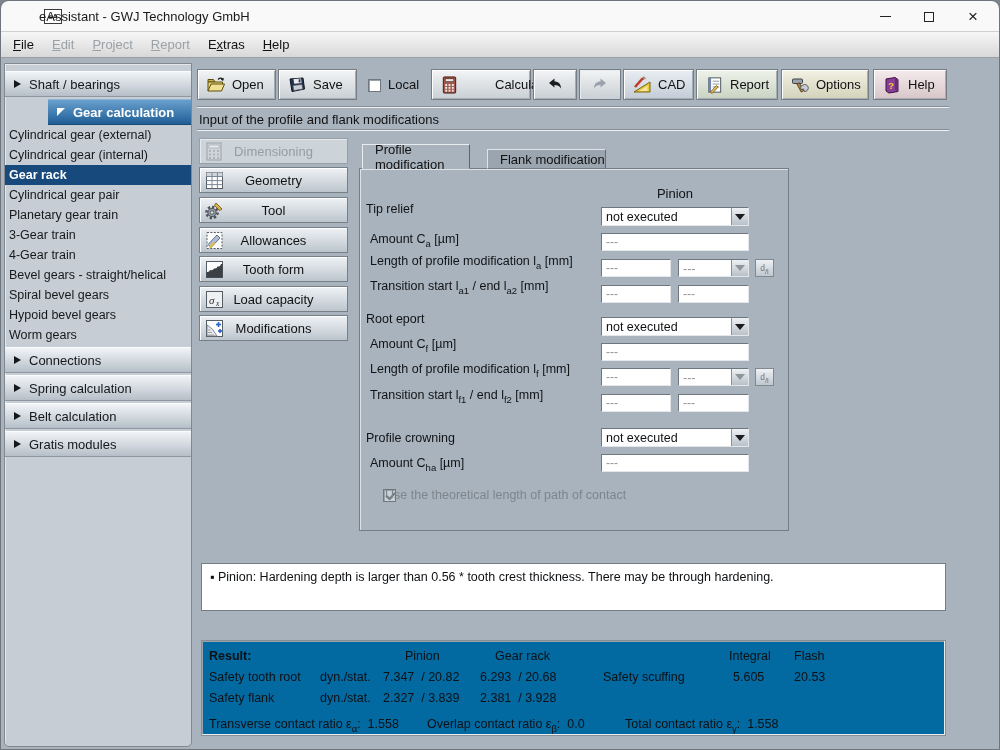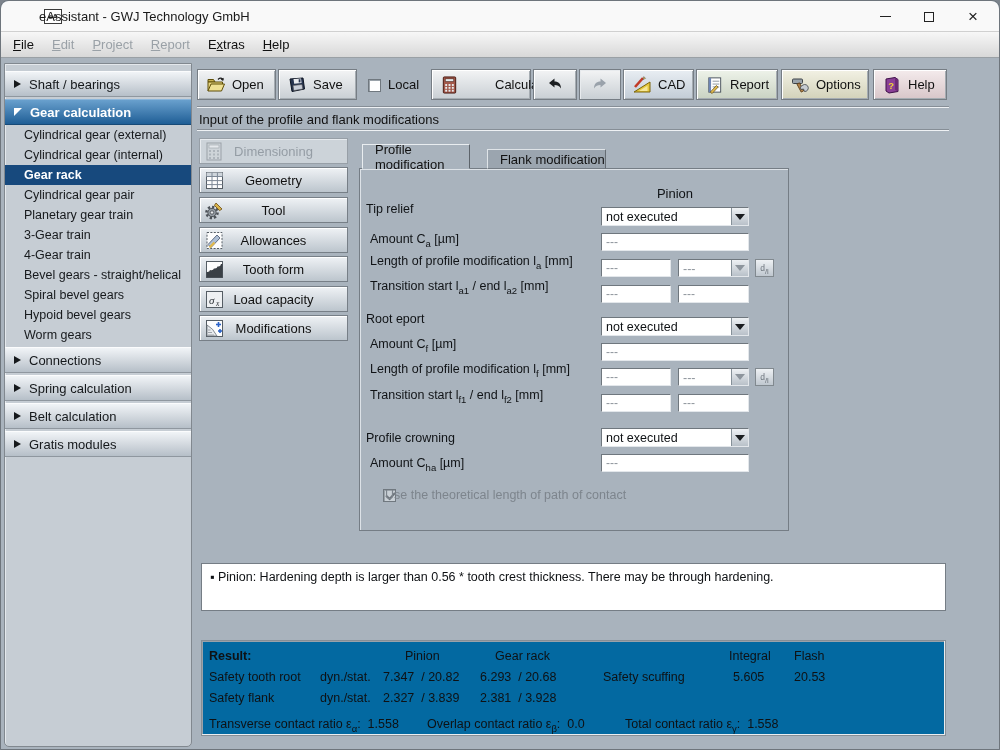--- a/index.html
+++ b/index.html
@@ -49,25 +49,25 @@
   .toolbar-label { position:absolute; font-size:13px; color:#111; }
 
   
   .sidebar { position:absolute; left:3px; top:62px; width:188px; height:684px;
              background:#c6cdd4; border:1px solid #81888f; border-radius:0 0 5px 5px;
              box-shadow:inset 1px 1px 0 #e4e8ec; padding-top:5px; overflow:hidden; }
   .sb-header { height:26px; line-height:25px; padding-left:9px; font-size:13px; color:#15181b;
                background:linear-gradient(#f1f4f7,#b6bfc8); border-top:1px solid #fbfcfd;
                border-bottom:1px solid #8f979f; margin-top:2px; display:flex; align-items:center; gap:8px; }
   .sb-header.open { background:linear-gradient(#69a0cd,#1f5e96); color:#fff; font-weight:bold;
-                    border-top:1px solid #8cb6da; border-bottom:1px solid #174a77; }
+                    border-top:1px solid #8cb6da; border-bottom:1px solid #174a77;margin-left:43px; }
   .tri-r { width:0; height:0; border-left:7px solid #16191c; border-top:4.5px solid transparent;
            border-bottom:4.5px solid transparent; }
   .tri-d { width:0; height:0; border-top:8px solid #fff; border-right:8px solid transparent; }
-  .sb-item { height:20px; line-height:20px; padding-left:19px; font-size:12.5px; color:#16191c; }
+  .sb-item { height:20px; line-height:20px; padding-left:4px; font-size:12.5px; color:#16191c; }
   .sb-item.selected { background:#17497d; color:#fff; font-weight:bold; }
 
   
   .etch { position:absolute; left:196px; width:752px; height:2px;
           border-top:1px solid #868e96; border-bottom:1px solid #eef1f4; }
   .statusline { position:absolute; left:198px; top:111px; font-size:13px; color:#111; }
 
   
   .nav-btn { position:absolute; left:198px; width:149px; height:26px;
              background:linear-gradient(#eff2f5,#bcc5cd); border:1px solid #777f87;

